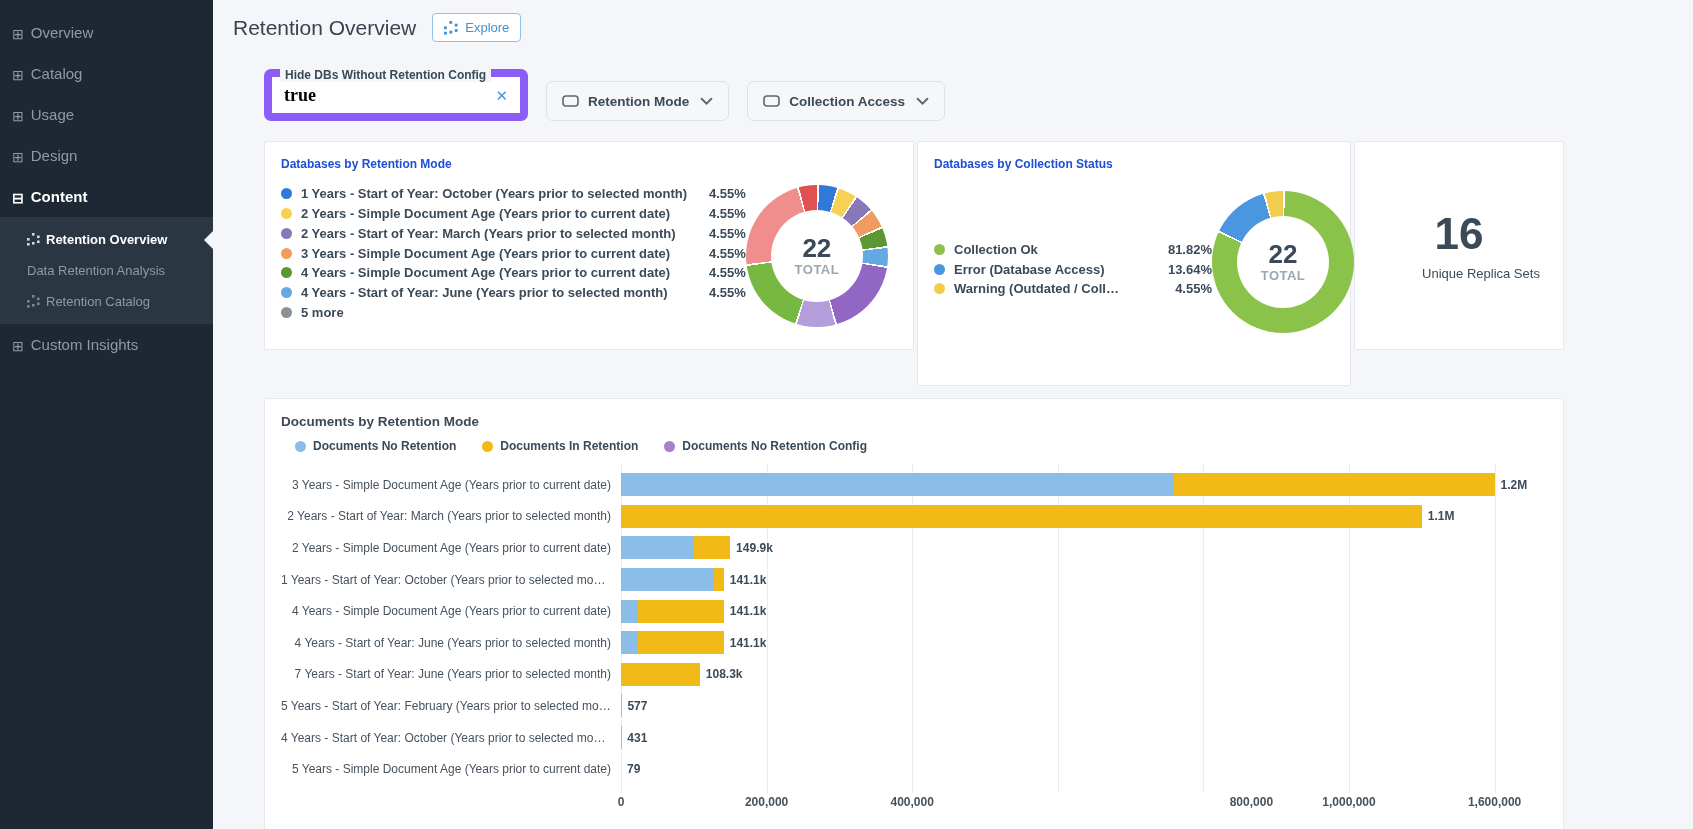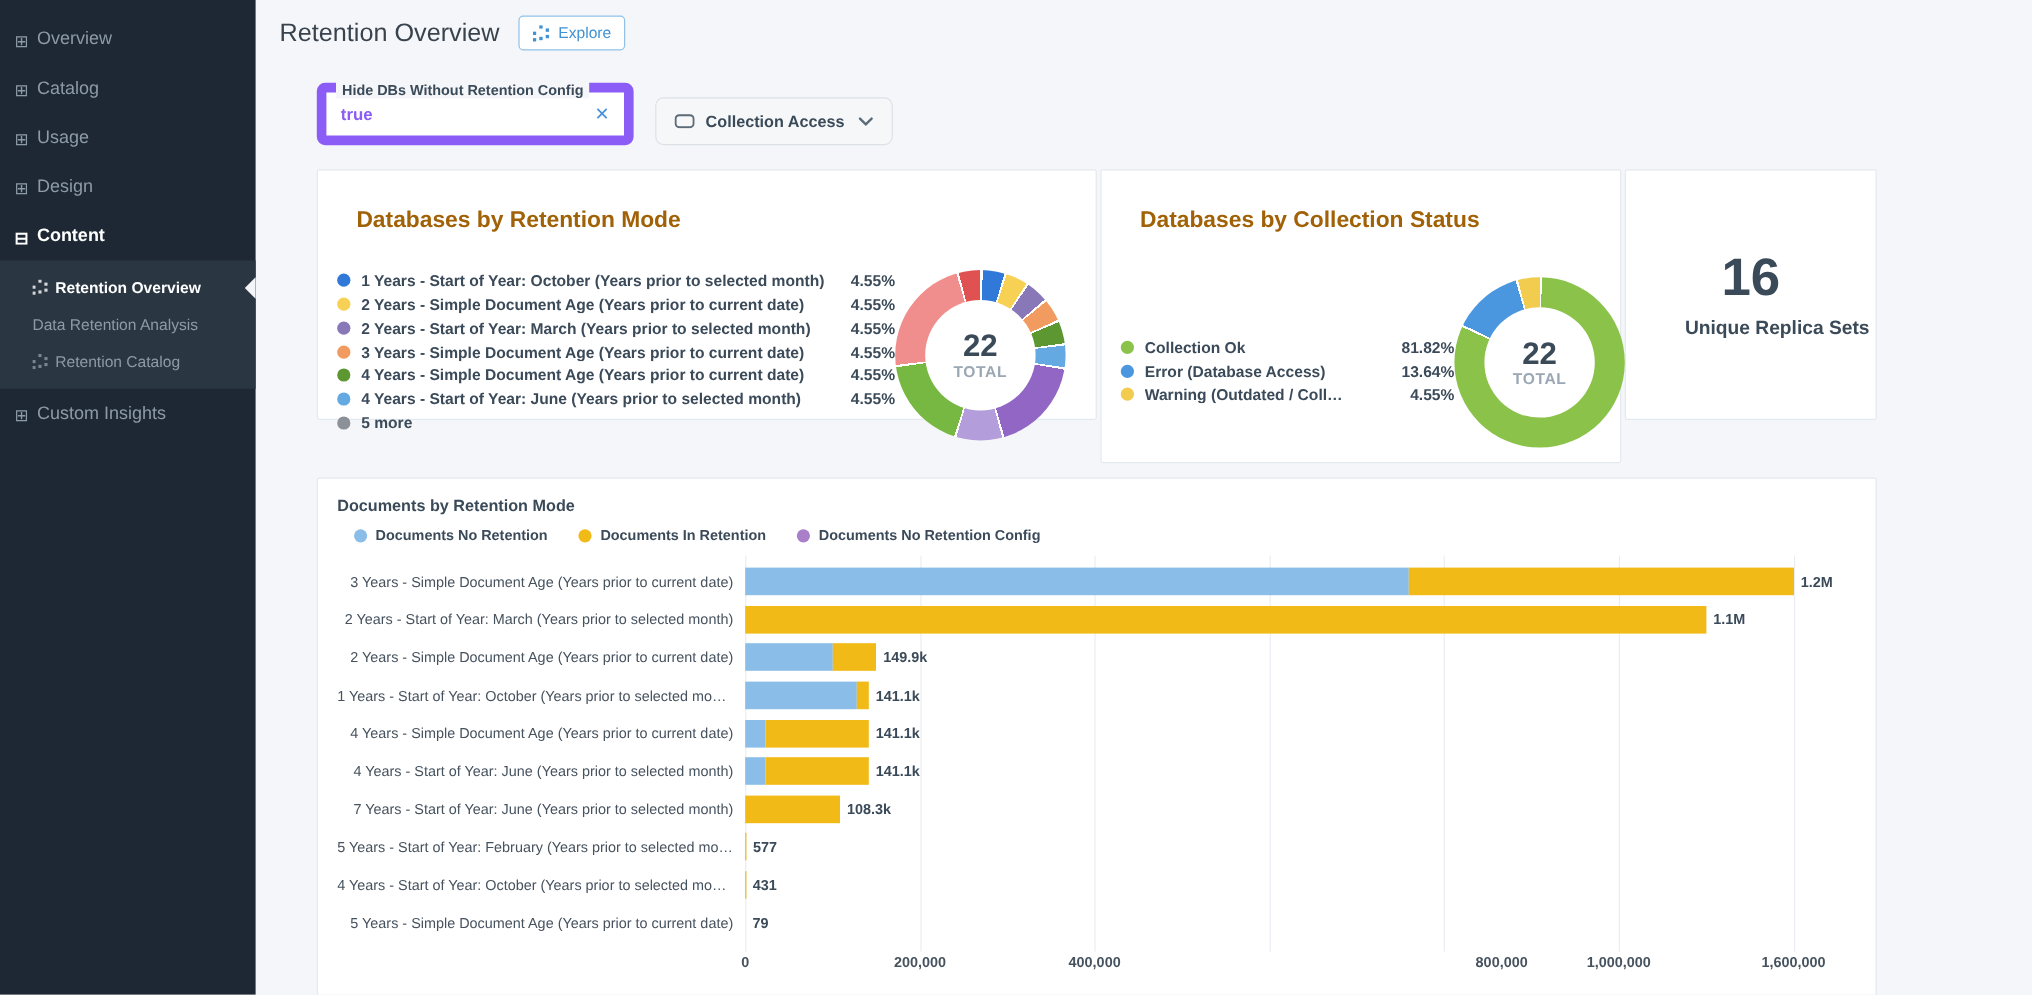--- a/index.html
+++ b/index.html
@@ -25,31 +25,31 @@
   .explore-btn{display:inline-flex;align-items:center;gap:7px;background:#fff;border:1px solid #8fc1e9;
                color:#3f92d4;font-size:13px;font-family:inherit;padding:6px 11px;border-radius:4px;cursor:pointer;}
 
   .content{margin-left:51px;width:1300px;}
 
   
   .filters{display:flex;align-items:flex-end;gap:18px;margin-top:27px;}
   .filter-box{position:relative;width:224px;height:36px;border:8px solid #8b5cf6;border-radius:7px;background:#fff;
               display:flex;align-items:center;padding:0 12px;cursor:text;}
   .filter-box .flabel{position:absolute;top:-9px;left:8px;background:#f4f6f9;padding:0 5px;font-size:12px;font-weight:bold;color:#3b4a59;white-space:nowrap;}
-  .filter-value{flex:1;color:#8b5cf6;font-weight:bold;font-size:14px;}
+  .filter-value{flex:1;color:#000000;font-weight:bold;font-size:18px;font-family:Liberation Serif, serif;}
   .clear-x{color:#4a92d9;font-size:15px;line-height:1;cursor:pointer;}
   .dropdown{display:inline-flex;align-items:center;gap:9px;background:#f5f7f9;border:1px solid #dce2e8;border-radius:7px;
             height:40px;padding:0 15px;font-size:13.5px;font-weight:bold;color:#3b4a59;font-family:inherit;cursor:pointer;}
   .dropdown .tag-ic{color:#5b6a77;display:inline-flex;}
   .dropdown .chev{color:#5b6a77;display:inline-flex;margin-left:2px;}
 
   
   .cards-row{display:flex;gap:3px;margin-top:20px;}
   .card{background:#fff;border:1px solid #e4e9ef;border-radius:2px;box-sizing:border-box;}
-  .card h2{margin:16px;padding:15px 16px 0;font-size:19px;color:#a16207;}
+  .card h2{margin:0;padding:15px 16px 0;font-size:12px;color:#1d4ed8;}
   .c1{width:650px;height:209px;}
   .c2{width:434px;height:245px;}
   .c3{flex:1;height:209px;display:flex;flex-direction:column;align-items:center;justify-content:center;}
   .card-body{display:flex;align-items:center;padding:8px 16px 0 16px;}
 
   .legend{list-style:none;margin:0;padding:0;}
   .legend li{display:flex;align-items:center;padding:2.4px 0;font-size:13px;font-weight:bold;color:#3b4a59;cursor:pointer;}
   .dot{width:11px;height:11px;border-radius:50%;margin-right:9px;flex-shrink:0;}
   .l-label{white-space:nowrap;overflow:hidden;text-overflow:ellipsis;}
   .c1 .l-label{width:402px;}
@@ -58,21 +58,21 @@
   .c2 .l-pct{width:52px;text-align:right;}
 
   .donut{width:142px;height:142px;border-radius:50%;position:relative;flex-shrink:0;cursor:pointer;}
   .c1 .donut{margin:6px 22px 0 auto;}
   .c2 .donut{margin:6px 22px 0 auto;}
   .hole{position:absolute;inset:25px;background:#fff;border-radius:50%;display:flex;flex-direction:column;align-items:center;justify-content:center;}
   .hole .tnum{font-size:26px;font-weight:bold;color:#3b4a59;line-height:1.05;}
   .hole .tlab{font-size:13px;font-weight:bold;color:#9aa7b5;letter-spacing:.5px;}
 
   .stat-value{font-size:44px;font-weight:bold;color:#3b4a59;line-height:1.1;}
-  .stat-label{font-size:16px;font-weight:bold;color:#3b4a59;margin-top:8px;margin-left:44px;}
+  .stat-label{font-size:13px;font-weight:normal;color:#3b4a59;margin-top:8px;margin-left:44px;}
 
   
   .chart-card{margin-top:12px;width:1300px;padding:15px 16px 14px;background:#fff;border:1px solid #e4e9ef;border-radius:2px;box-sizing:border-box;}
   .chart-card h2{padding:0;margin:0;font-size:13.5px;color:#3b4a59;}
   .bar-legend{display:flex;gap:26px;margin:10px 0 0 14px;}
   .bl-item{display:flex;align-items:center;gap:7px;font-size:12px;font-weight:bold;color:#3b4a59;cursor:pointer;}
   .bl-dot{width:11px;height:11px;border-radius:50%;}
 
   .plot{position:relative;margin-top:16px;}
   .gridlines{position:absolute;left:340px;right:0;top:-6px;height:330px;pointer-events:none;}
@@ -174,20 +174,33 @@
           <span class="flabel">Hide DBs Without Retention Config</span>
           <span class="filter-value">true</span>
           <span class="clear-x">✕</span>
         </div>
         <button class="dropdown">
           <span class="tag-ic">
             <svg width="17" height="12" viewBox="0 0 17 12">
                 <rect x="1" y="1" width="15" height="10" rx="3" fill="none" stroke="currentColor" stroke-width="1.6"></rect>
               </svg>
           </span>
+          <span>Retention Mode</span>
+          <span class="chev">
+            <svg width="13" height="9" viewBox="0 0 12 8">
+                <path d="M1.5 1.5 L6 6 L10.5 1.5" fill="none" stroke="currentColor" stroke-width="1.8" stroke-linecap="round"></path>
+              </svg>
+          </span>
+        </button>
+        <button class="dropdown">
+          <span class="tag-ic">
+            <svg width="17" height="12" viewBox="0 0 17 12">
+                <rect x="1" y="1" width="15" height="10" rx="3" fill="none" stroke="currentColor" stroke-width="1.6"></rect>
+              </svg>
+          </span>
           <span>Collection Access</span>
           <span class="chev">
             <svg width="13" height="9" viewBox="0 0 12 8">
                 <path d="M1.5 1.5 L6 6 L10.5 1.5" fill="none" stroke="currentColor" stroke-width="1.8" stroke-linecap="round"></path>
               </svg>
           </span>
         </button>
       </div>
 
       <div class="cards-row">

